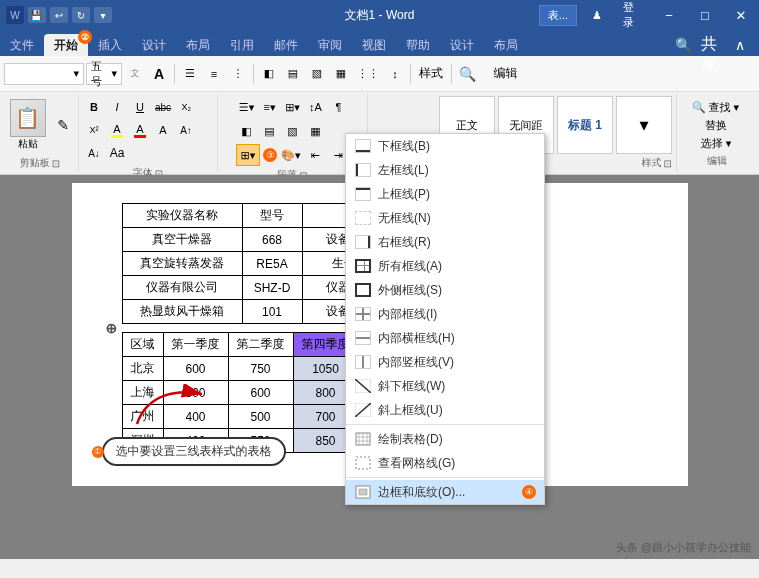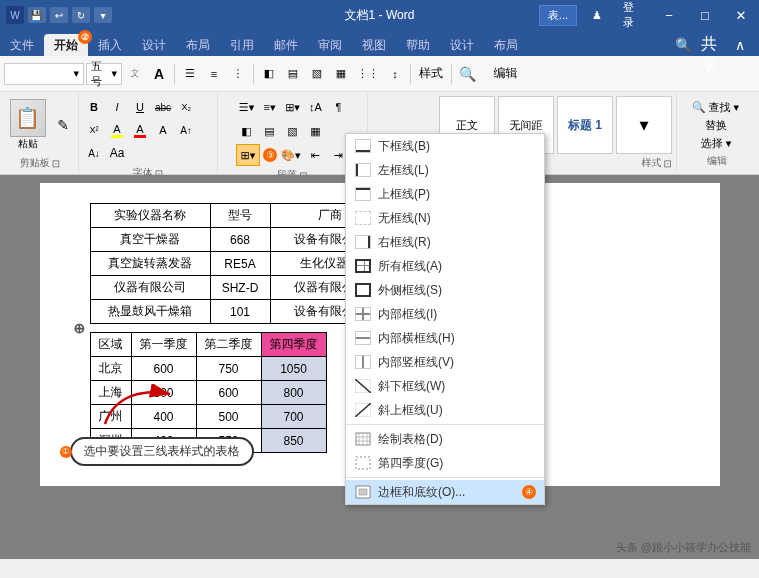--- a/index.html
+++ b/index.html
@@ -201,21 +201,21 @@
     
     .doc-area {
       background: #808080;
       padding: 8px;
       height: calc(578px - 30px - 26px - 120px - 18px);
       position: relative;
       overflow: hidden;
     }
     .doc-page {
       background: white;
-      width: 680px;
+      width: 616px;
       margin: 0 auto;
       padding: 20px 30px;
       min-height: 200px;
       position: relative;
     }
 
     
     .doc-table {
       border-collapse: collapse;
       font-size: 12px;
@@ -541,21 +541,21 @@
 
     
     <div style="position:relative; margin-left:20px; display:inline-block;">
       <div style="position:absolute; left:-16px; top:-12px; font-size:14px; color:#555; font-weight:bold;">⊕</div>
       <table class="doc-table">
         <tbody>
             <tr>
           <th>区域</th>
           <th>第一季度</th>
           <th>第二季度</th>
-          <th style="background:#ec4899;font-family:Liberation Mono, monospace;">第四季度</th>
+          <th style="background:#8b5cf6;font-family:Liberation Mono, monospace;">第四季度</th>
         </tr>
         <tr>
           <td>北京</td>
           <td>600</td>
           <td>750</td>
           <td style="background:#d0d8e8;">1050</td>
         </tr>
         <tr>
           <td>上海</td>
           <td>500</td>
@@ -695,21 +695,21 @@
         </svg>
     </div>
     <span>绘制表格(D)</span>
   </div>
   <div class="menu-item">
     <div class="menu-icon">
       <svg width="16" height="14">
           <rect x="1" y="1" width="14" height="12" fill="none" stroke="#888" stroke-width="1" stroke-dasharray="2,2"></rect>
         </svg>
     </div>
-    <span>第四季度(G)</span>
+    <span>查看网格线(G)</span>
   </div>
   <div class="menu-divider"></div>
   <div class="menu-item highlighted" style="background:#cce5ff;">
     <div class="menu-icon">
       <svg width="16" height="14">
           <rect x="1" y="1" width="14" height="12" fill="white" stroke="#888" stroke-width="1"></rect>
           <rect x="4" y="4" width="8" height="6" fill="#ccc" stroke="#888" stroke-width="0.5"></rect>
         </svg>
     </div>
     <span>边框和底纹(O)...</span>

